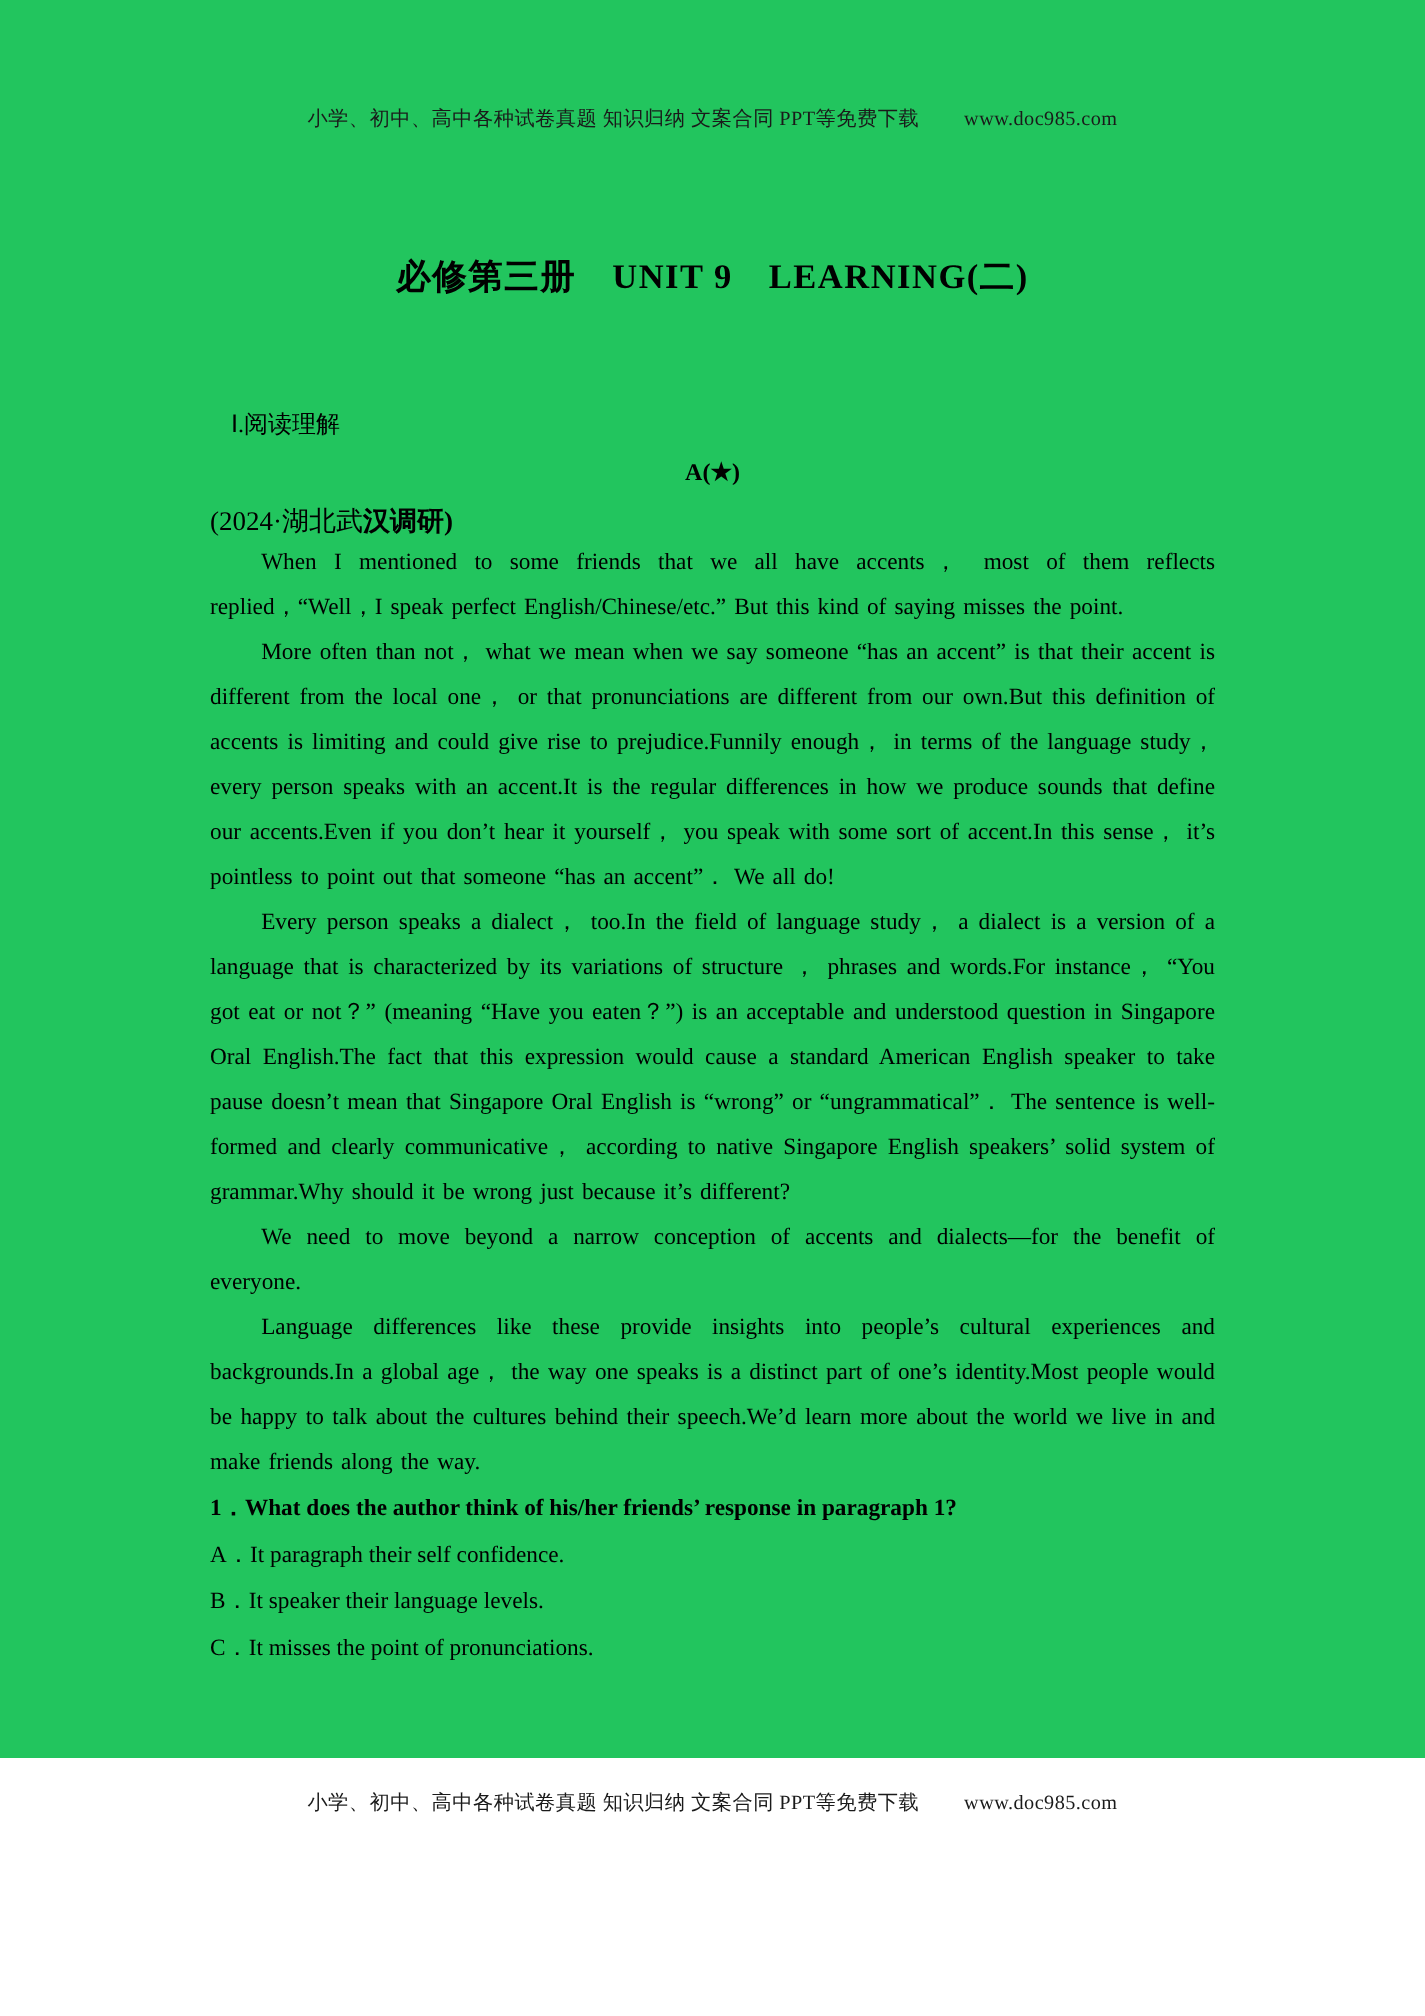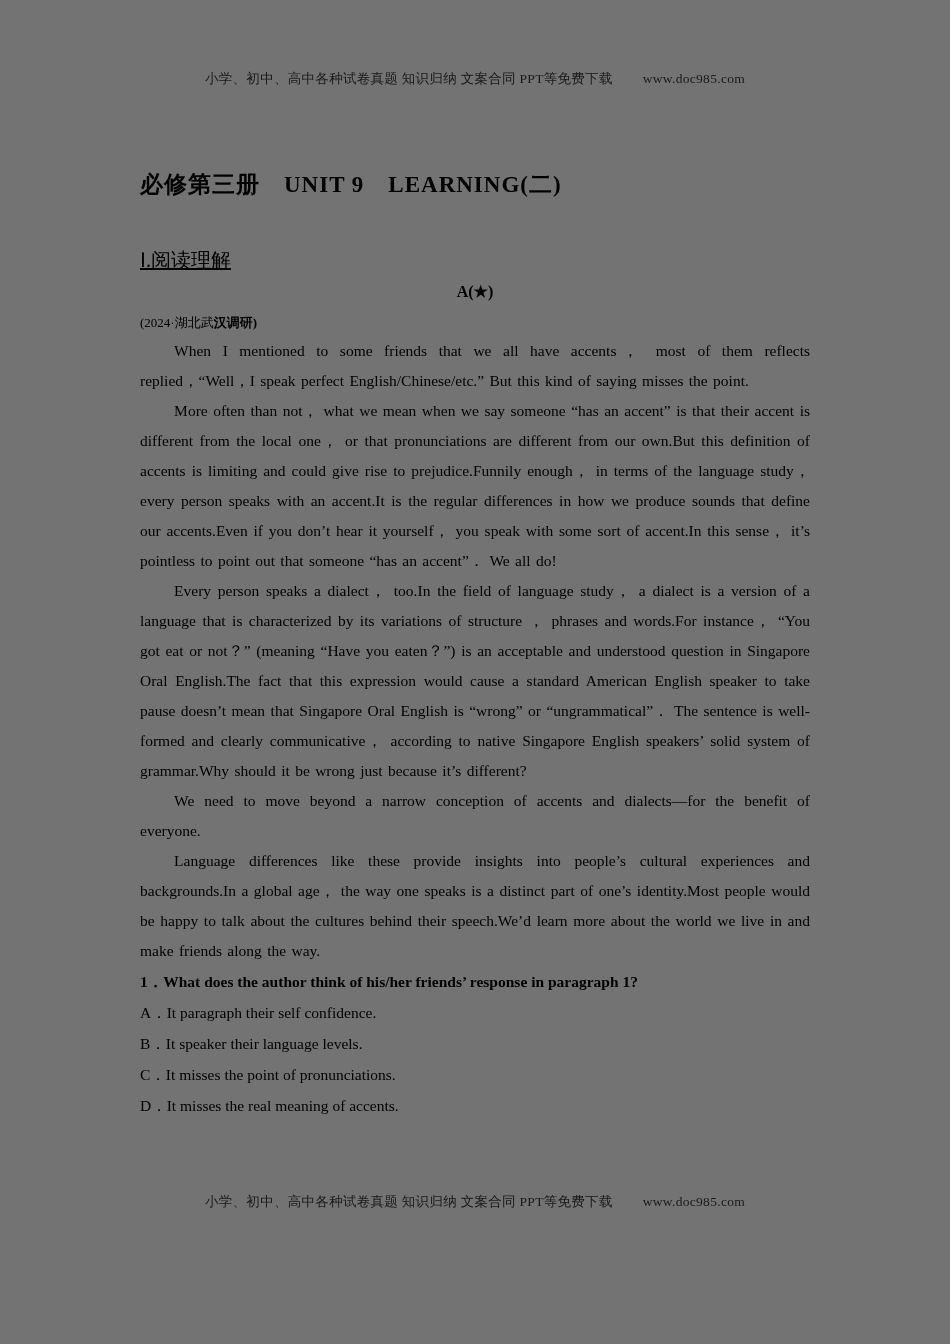--- a/index.html
+++ b/index.html
@@ -6,62 +6,61 @@
   html, body { background:#ffffff; }
   body {
     width:950px; height:1344px;
     font-family:"Liberation Serif", serif;
     color:#000000;
     position:relative;
     overflow:hidden;
   }
   .page {
     position:relative;
-    width:950px; height:1344px;
-    background:#737373;
+    width:950px; height:1172px;
+    background:#22c55e;
   }
   .watermark {
     position:absolute; left:0; width:100%;
     text-align:center;
     font-size:13.5px;
     color:#1a1a1a;
     letter-spacing:0.3px;
     white-space:nowrap;
   }
   .watermark.top { top:70px; }
   .watermark.bottom { top:1193px; }
   .watermark .wm-url { margin-left:30px; }
   .content {
     position:absolute;
     top:170px; left:140px;
     width:670px;
   }
   .doc-title {
     font-size:23px;
     font-weight:bold;
-    text-align:left;
+    text-align:center;
     line-height:30px;
     letter-spacing:1px;
-    margin:0 0 48px 0;
+    margin:0 0 72px 0;
   }
   .section-heading {
-    font-size:20px;
+    font-size:16px;
     line-height:24px;
-    margin:0 0 8px 0;
-    text-decoration:underline;
+    margin:0 0 8px 14px;
   }
   .passage-label {
     font-size:16px;
     font-weight:bold;
     text-align:center;
     line-height:24px;
     margin:0 0 6px 0;
   }
   .source-line {
-    font-size:13px;
+    font-size:18px;
     line-height:26px;
     margin:0;
   }
   .source-line .src-bold { font-weight:bold; }
   .para {
     font-size:15.5px;
     line-height:30px;
     text-align:justify;
     text-justify:inter-word;
     text-indent:2.2em;
@@ -104,21 +103,20 @@
     <p class="para">When I mentioned to some friends that we all have accents， most of them reflects replied，“Well，I speak perfect English/Chinese/etc.” But this kind of saying misses the point.</p>
     <p class="para">More often than not， what we mean when we say someone “has an accent” is that their accent is different from the local one， or that pronunciations are different from our own.But this definition of accents is limiting and could give rise to prejudice.Funnily enough， in terms of the language study， every person speaks with an accent.It is the regular differences in how we produce sounds that define our accents.Even if you don’t hear it yourself， you speak with some sort of accent.In this sense， it’s pointless to point out that someone “has an accent”． We all do!</p>
     <p class="para">Every person speaks a dialect， too.In the field of language study， a dialect is a version of a language that is characterized by its variations of structure ， phrases and words.For instance， “You got eat or not？” (meaning “Have you eaten？”) is an acceptable and understood question in Singapore Oral English.The fact that this expression would cause a standard American English speaker to take pause doesn’t mean that Singapore Oral English is “wrong” or “ungrammatical”． The sentence is well-formed and clearly communicative， according to native Singapore English speakers’ solid system of grammar.Why should it be wrong just because it’s different?</p>
     <p class="para">We need to move beyond a narrow conception of accents and dialects—for the benefit of everyone.</p>
     <p class="para">Language differences like these provide insights into people’s cultural experiences and backgrounds.In a global age， the way one speaks is a distinct part of one’s identity.Most people would be happy to talk about the cultures behind their speech.We’d learn more about the world we live in and make friends along the way.</p>
 
     <p class="q-stem">1．What does the author think of his/her friends’ response in paragraph 1?</p>
     <p class="option">A．It paragraph their self confidence.</p>
     <p class="option">B．It speaker their language levels.</p>
     <p class="option">C．It misses the point of pronunciations.</p>
-    <p class="option">D．It misses the real meaning of accents.</p>
 
 
   </div>
 
   <div class="watermark bottom">
     <span>小学、初中、高中各种试卷真题 知识归纳 文案合同 PPT等免费下载</span><span class="wm-url">www.doc985.com</span>
   </div>
 
 </div>
 

